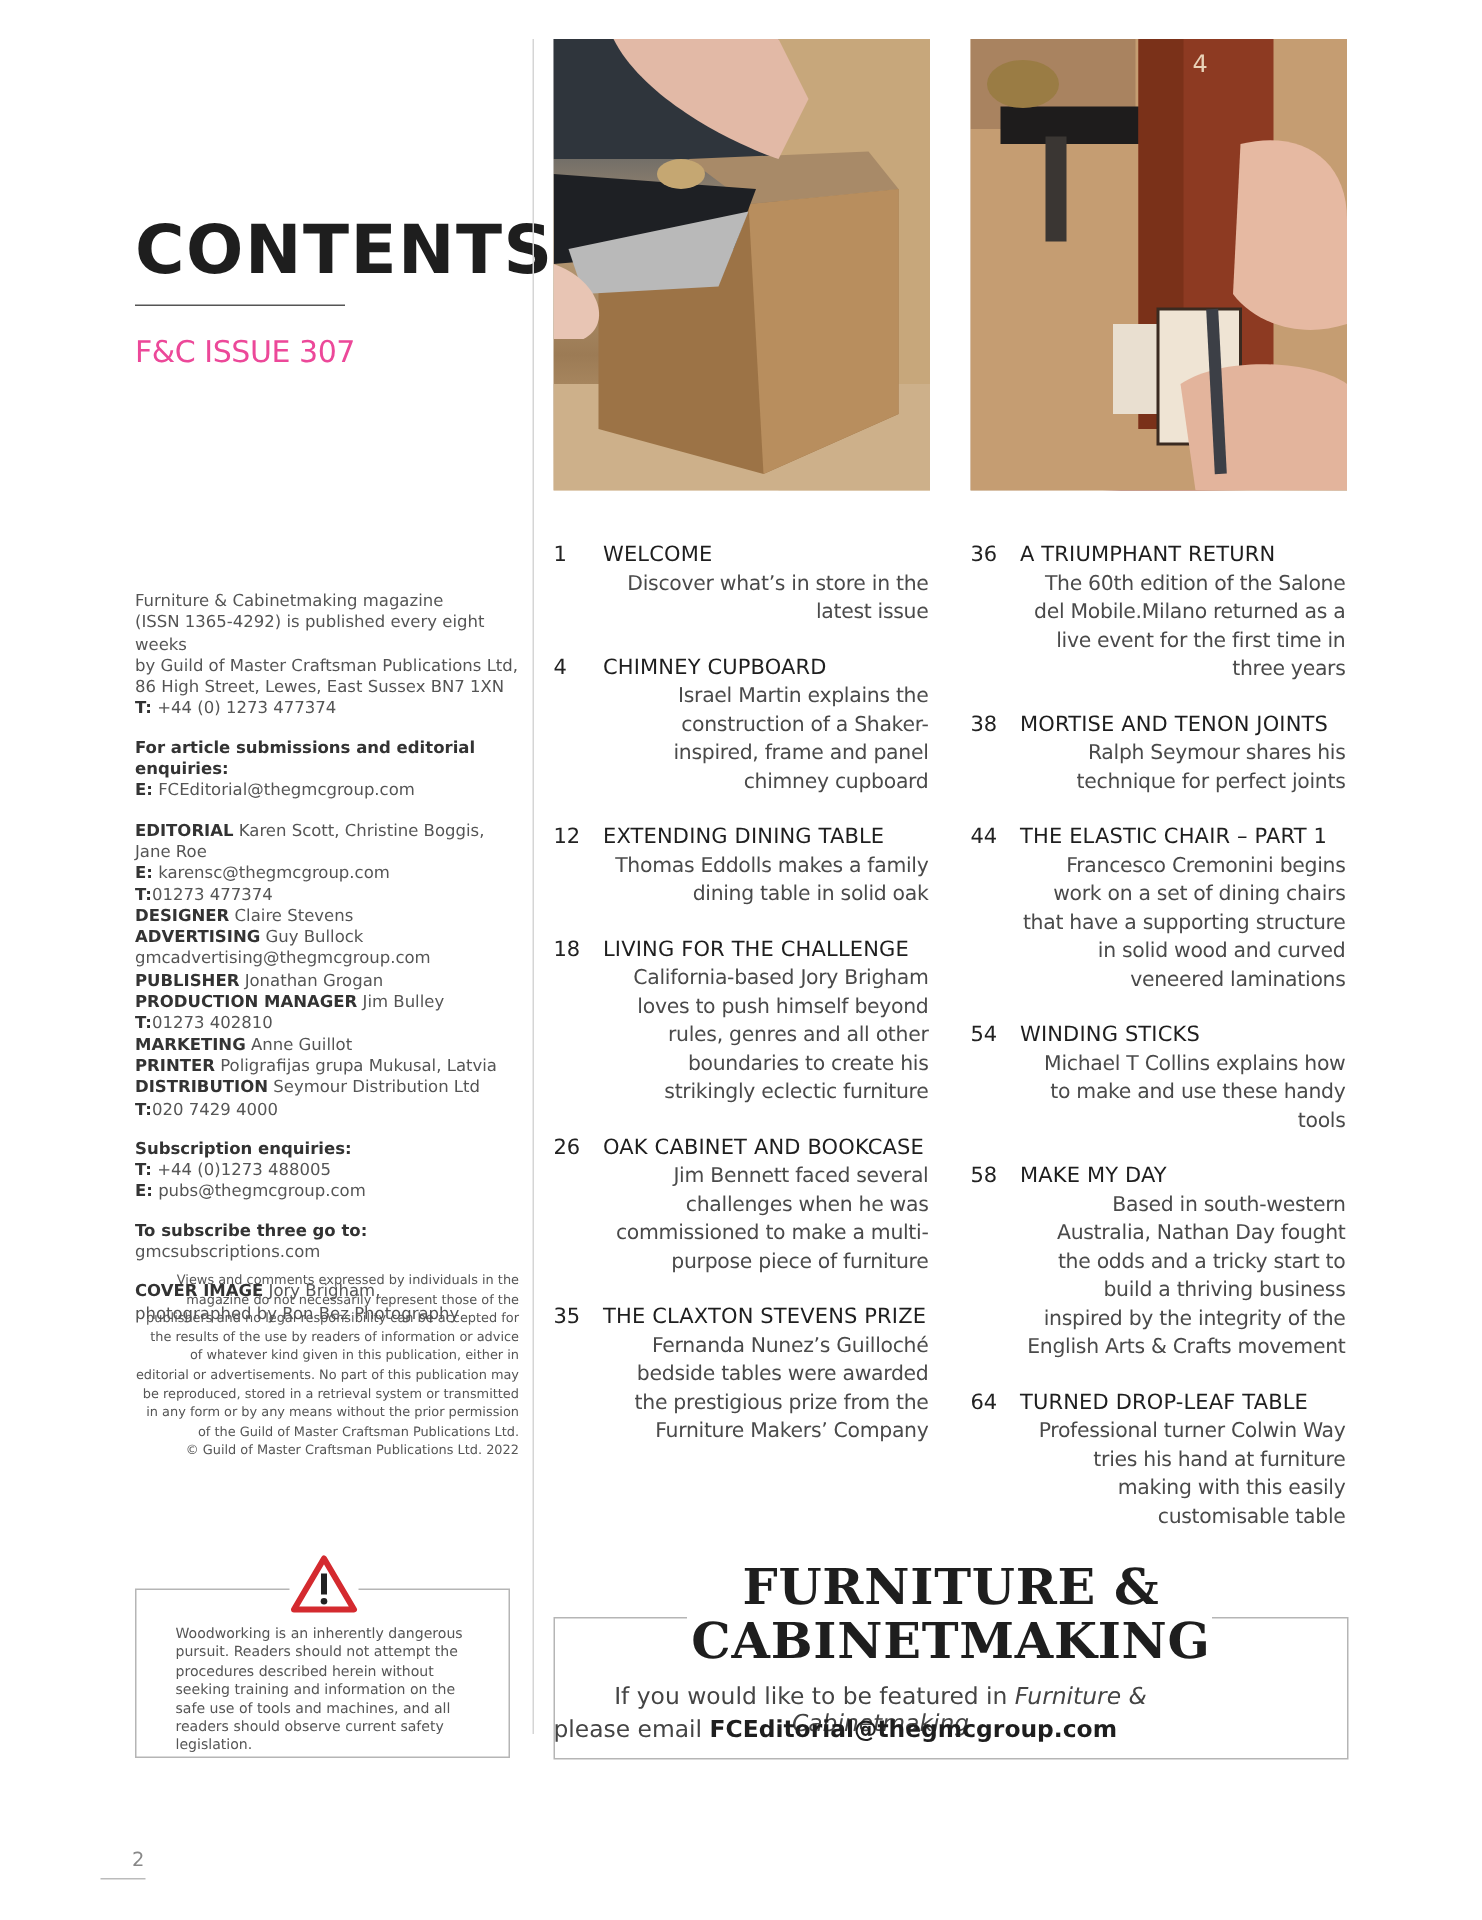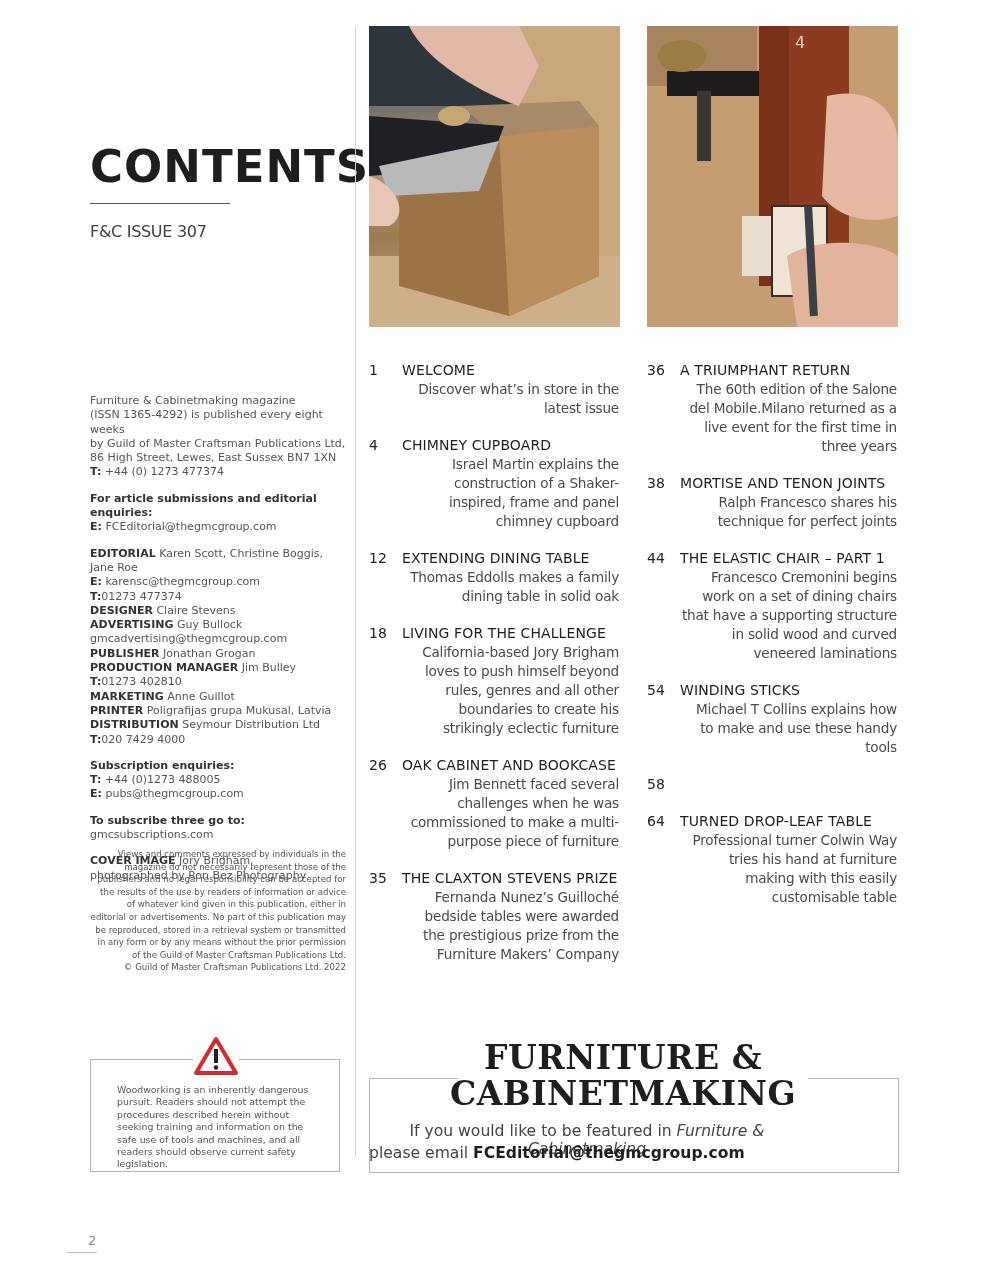--- a/index.html
+++ b/index.html
@@ -4,21 +4,21 @@
 <style>
   html, body { margin:0; padding:0; background:#ffffff; }
   body { width:988px; height:1280px; position:relative; overflow:hidden;
          font-family:"DejaVu Sans", sans-serif; color:#2a2a2a; }
   .abs { position:absolute; }
 
   
   .title { left:90px; top:140px; font-family:"DejaVu Sans", sans-serif; font-weight:bold;
            font-size:45px; letter-spacing:1px; color:#1e1e1e; }
   .title-rule { left:90px; top:203px; width:140px; height:1px; background:#555; }
-  .issue { left:90px; top:222px; font-size:16px; color:#404040; letter-spacing:-0.3px; }
+  .issue { left:90px; top:222px; font-size:20px; color:#ec4899; letter-spacing:-0.3px; }
 
   .small { font-size:11px; line-height:14.3px; color:#555;margin-top:32px; }
   .small b { color:#333; font-weight:bold; }
   .imprint { left:90px; top:362px; width:258px; }
   .gap { height:12px; }
   .disclaimer { left:90px; top:848px; width:256px; font-size:8.6px; line-height:12.6px; color:#555;text-align:right; }
 
   .vdivider { left:355px; top:26px; width:1px; height:1130px; background:#d5d5d5; }
 
   
@@ -37,21 +37,21 @@
   .toc-desc { font-size:13.6px; color:#4a4a4a; line-height:19px; letter-spacing:-0.2px;text-align:right; }
 
   
   .warn-box { left:90px; top:1059px; width:250px; height:113px; border:1px solid #b5b5b5; box-sizing:border-box; }
   .warn-icon { left:193px; top:1036px; width:46px; height:40px; background:#fff; }
   .warn-text { left:117px; top:1084px; width:205px; font-size:9.4px; line-height:12.4px; color:#555; }
 
   
   .feat-box { left:369px; top:1078px; width:530px; height:95px; border:1px solid #b5b5b5; box-sizing:border-box; }
   .feat-logo-bg { left:458px; top:1040px; width:350px; height:76px; background:#fff; }
-  .feat-logo { left:358px; top:1040px; width:530px; text-align:center; font-family:"DejaVu Serif", serif;
+  .feat-logo { left:369px; top:1040px; width:530px; text-align:center; font-family:"DejaVu Serif", serif;
                font-weight:bold; font-size:33px; line-height:36px; color:#1e1e1e; letter-spacing:0.5px; }
   .feat-line1 { left:369px; top:1122px; width:436px; text-align:center; font-size:15.6px; color:#444; }
   .feat-line1 i { font-style:italic; }
   .feat-line2 { left:369px; top:1144px; width:530px; text-align:left; font-size:15.6px; color:#444; }
   .feat-line2 b { color:#1e1e1e; }
 
   .page-num { left:88px; top:1233px; font-size:13px; color:#888; }
   .page-rule { left:67px; top:1252px; width:30px; height:1px; background:#bbb; }
 </style>
 </head>
@@ -187,39 +187,43 @@
     <div class="toc-num">36</div>
     <div class="toc-body">
         <div class="toc-head">A TRIUMPHANT RETURN</div>
         <div class="toc-desc">The 60th edition of the Salone del Mobile.Milano returned as a live event for the first time in three years</div>
       </div>
   </div>
   <div class="toc-item">
     <div class="toc-num">38</div>
     <div class="toc-body">
         <div class="toc-head">MORTISE AND TENON JOINTS</div>
-        <div class="toc-desc">Ralph Francesco shares his technique for perfect joints</div>
+        <div class="toc-desc">Ralph Seymour shares his technique for perfect joints</div>
       </div>
   </div>
   <div class="toc-item">
     <div class="toc-num">44</div>
     <div class="toc-body">
         <div class="toc-head">THE ELASTIC CHAIR – PART 1</div>
         <div class="toc-desc">Francesco Cremonini begins work on a set of dining chairs that have a supporting structure in solid wood and curved veneered laminations</div>
       </div>
   </div>
   <div class="toc-item">
     <div class="toc-num">54</div>
     <div class="toc-body">
         <div class="toc-head">WINDING STICKS</div>
         <div class="toc-desc">Michael T Collins explains how to make and use these handy tools</div>
       </div>
   </div>
   <div class="toc-item">
     <div class="toc-num">58</div>
+    <div class="toc-body">
+        <div class="toc-head">MAKE MY DAY</div>
+        <div class="toc-desc">Based in south-western Australia, Nathan Day fought the odds and a tricky start to build a thriving business inspired by the integrity of the English Arts &amp; Crafts movement</div>
+      </div>
   </div>
   <div class="toc-item">
     <div class="toc-num">64</div>
     <div class="toc-body">
         <div class="toc-head">TURNED DROP-LEAF TABLE</div>
         <div class="toc-desc">Professional turner Colwin Way tries his hand at furniture making with this easily customisable table</div>
       </div>
   </div>
 </div>
 

